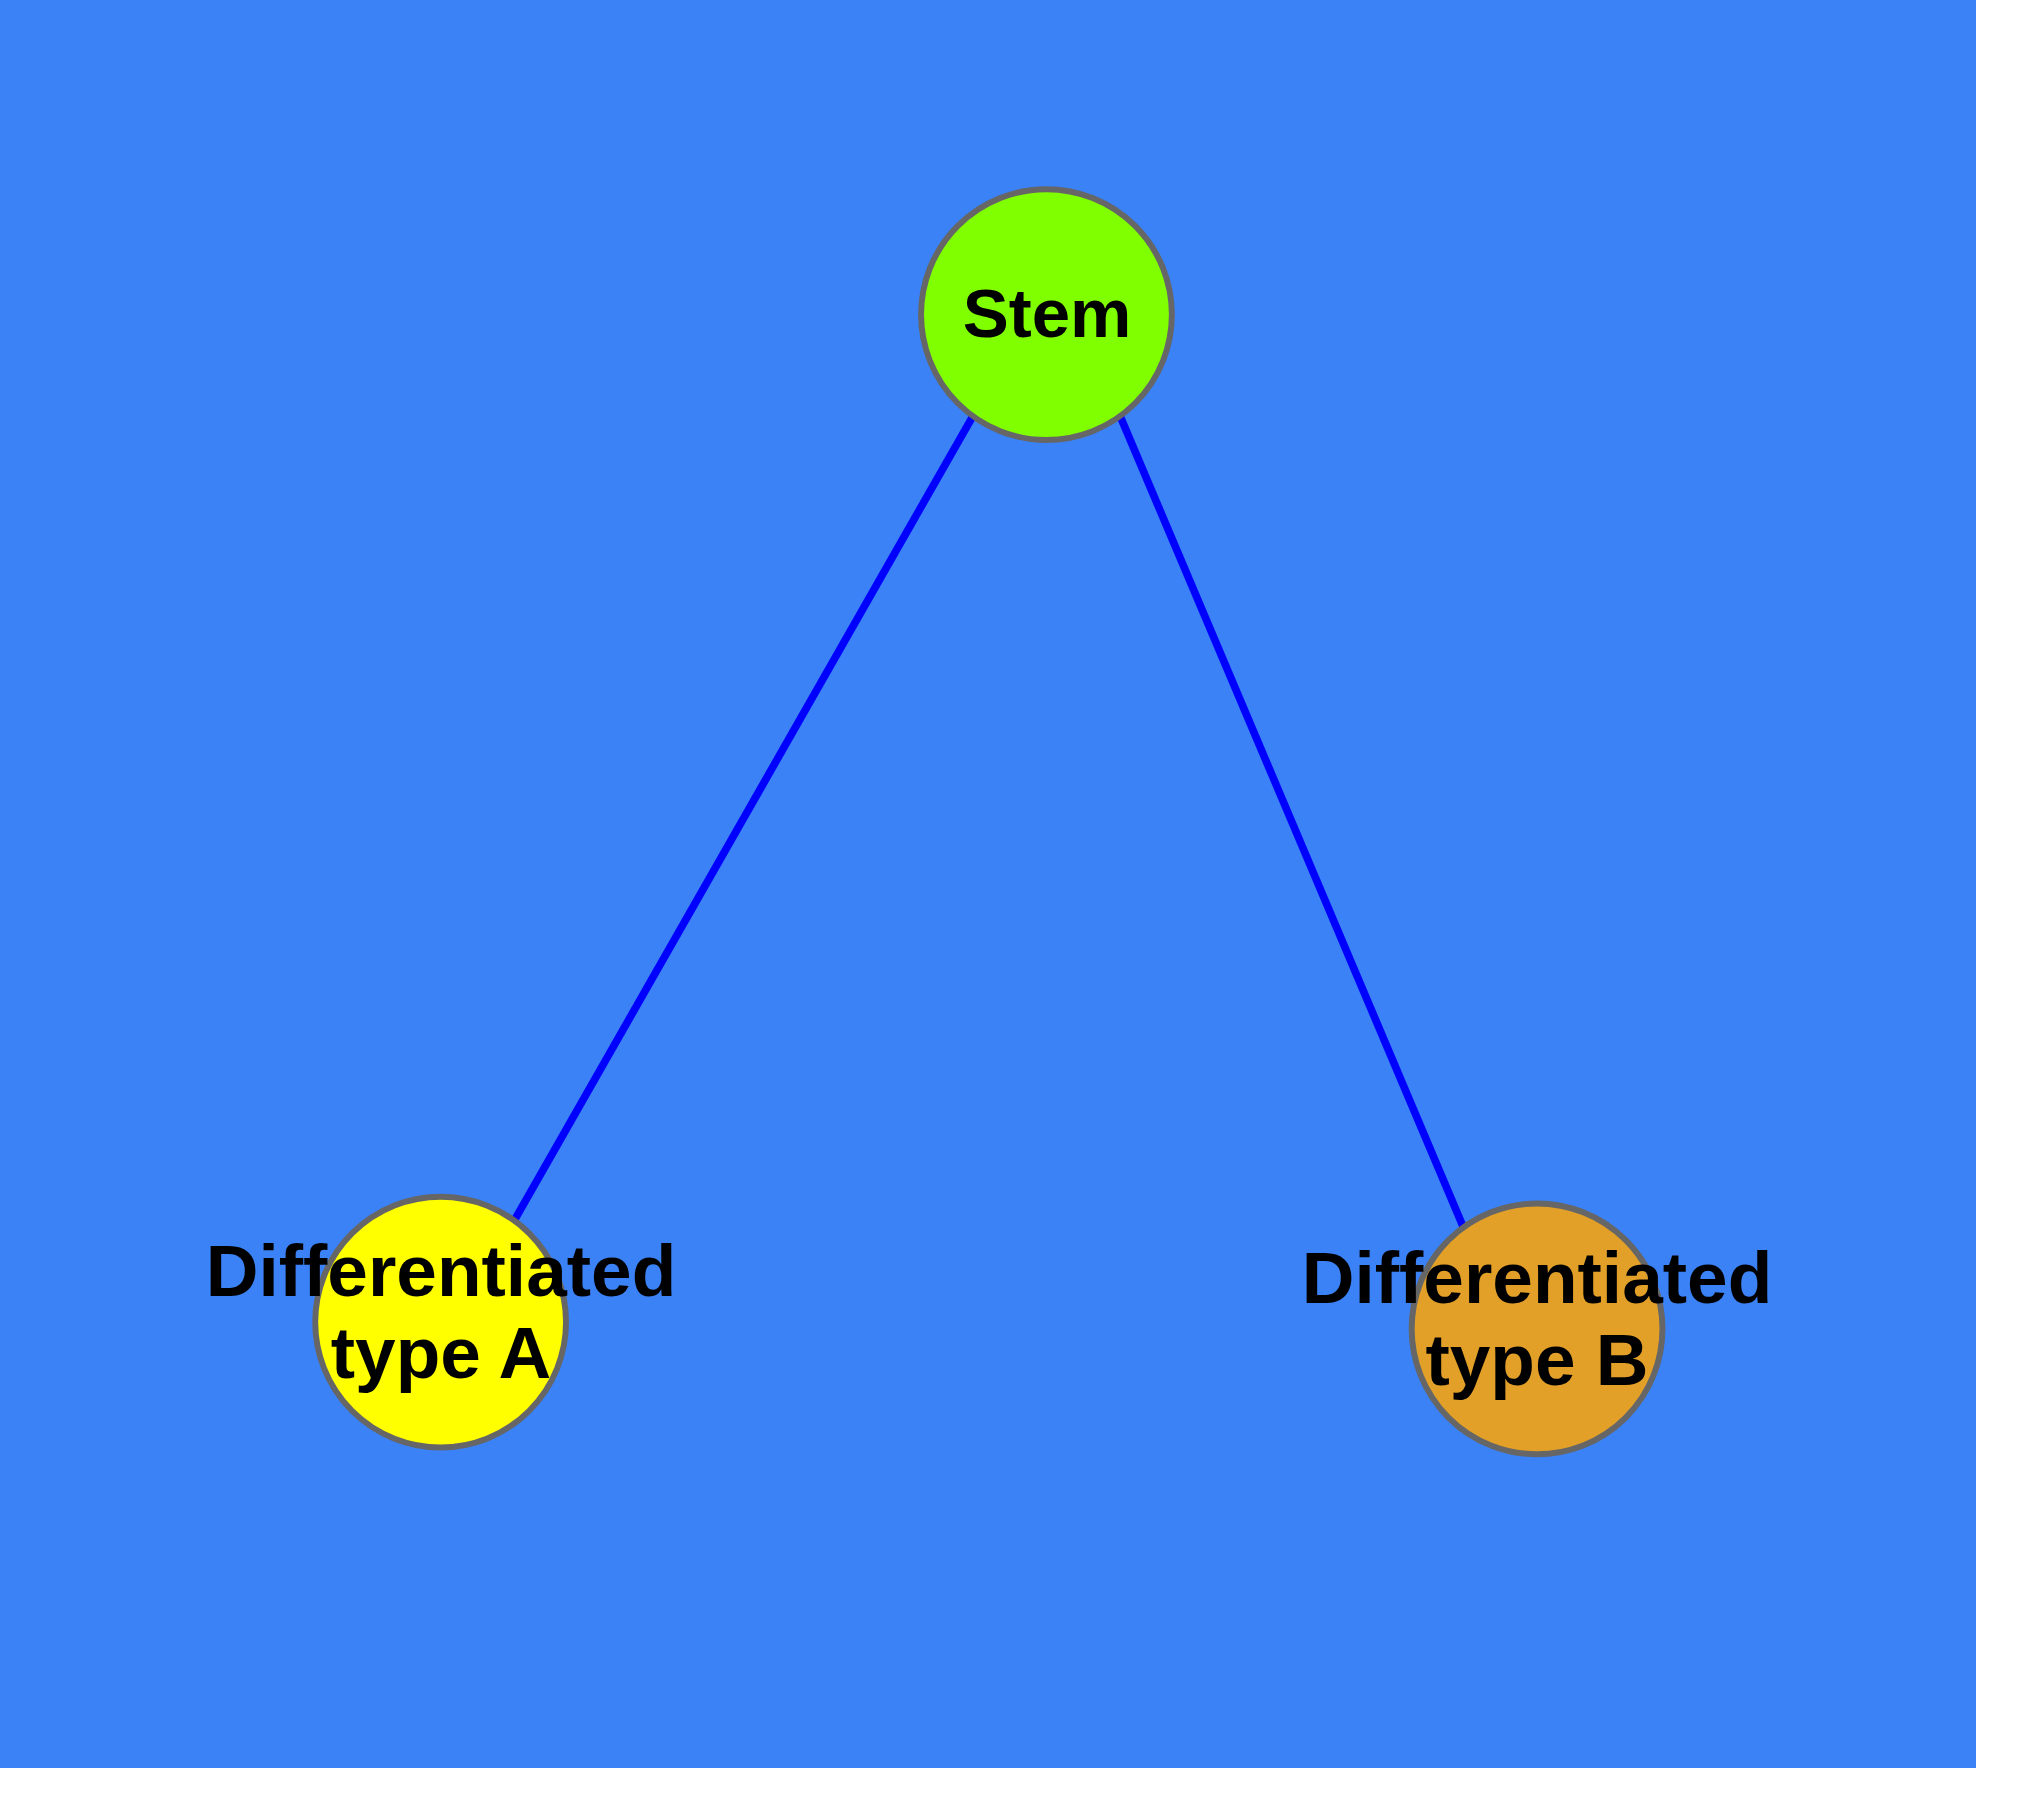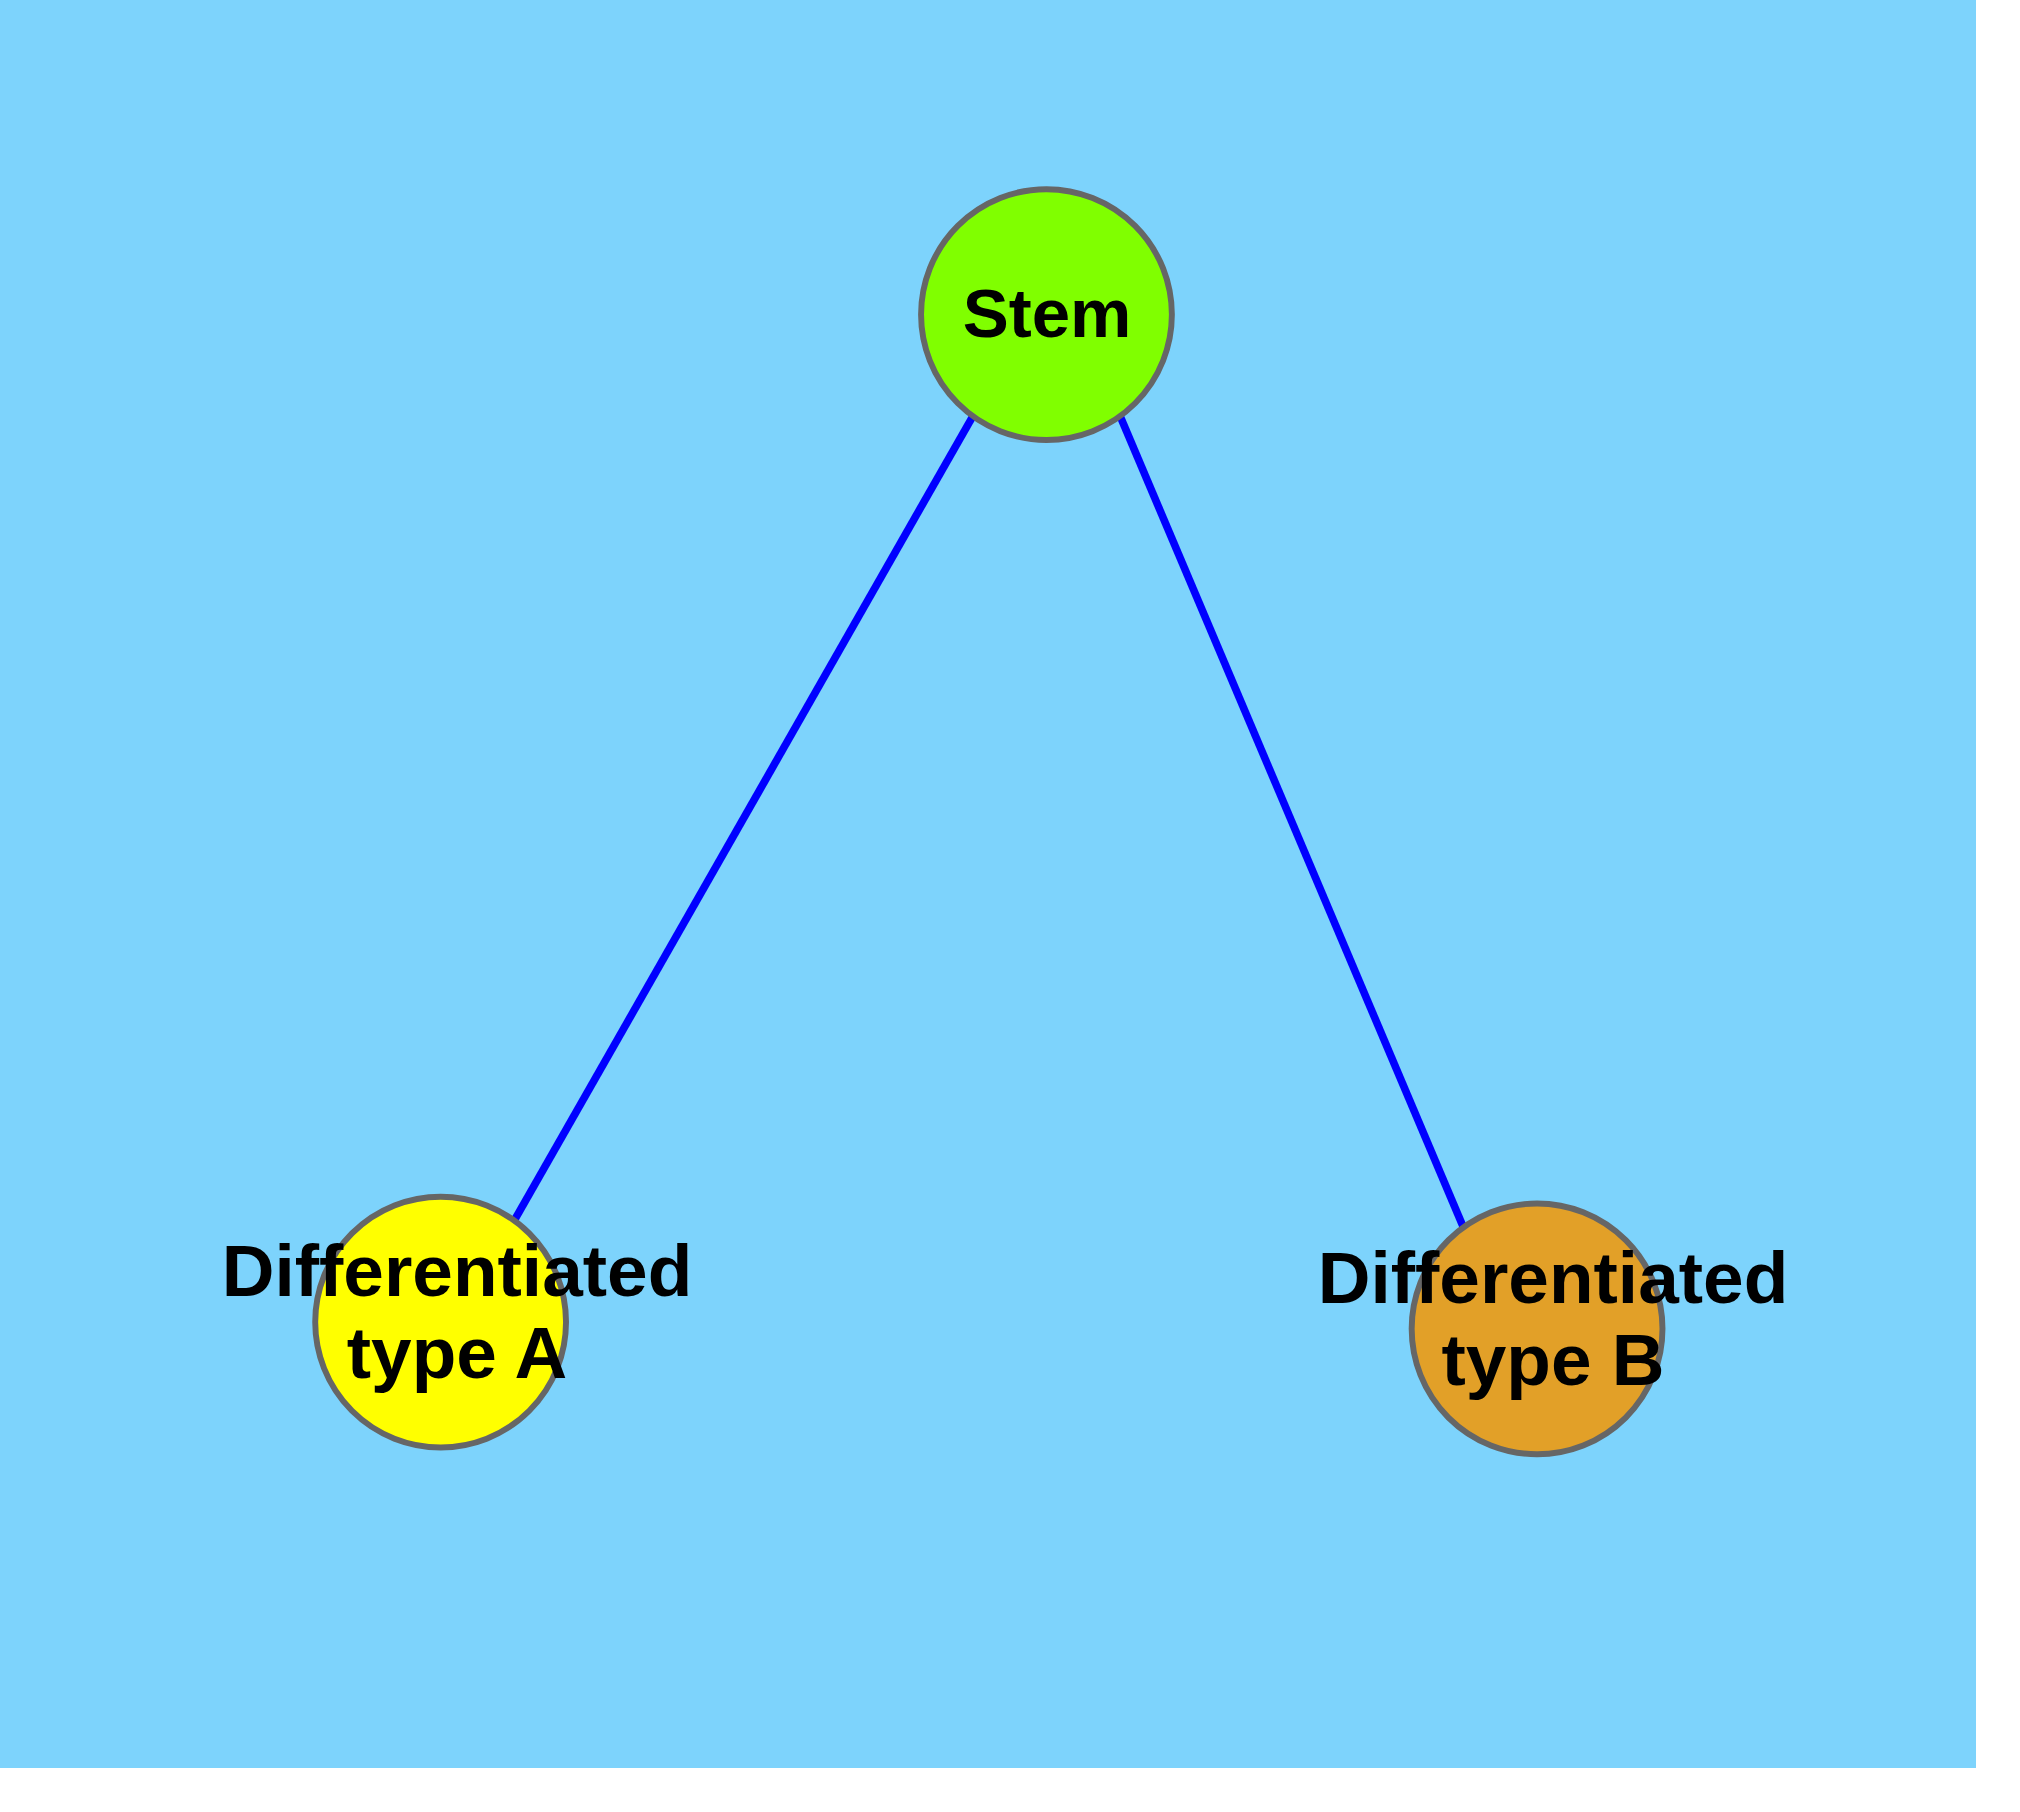--- a/index.html
+++ b/index.html
@@ -14,21 +14,21 @@
     background: #ffffff;
     overflow: hidden;
     font-family: "Liberation Sans", sans-serif;
   }
   #canvas {
     position: absolute;
     left: 0;
     top: 0;
     width: 1976px;
     height: 1768px;
-    background: #7dd3fc;
+    background: #3b82f6;
   }
   #graph-svg {
     position: absolute;
     left: 0;
     top: 0;
     width: 1976px;
     height: 1768px;
     display: block;
   }
   .node-label {
@@ -40,21 +40,20 @@
     white-space: pre;
     line-height: 1.12;
     pointer-events: none;
     transform: translate(-50%, -50%);
   }
   .node-label.root-label {
     font-size: 69px;
   }
   .node-label.leaf-label {
     font-size: 73px;
-    margin-left: 16px;
   }
 </style>
 </head>
 <body>
 
 <div id="root">
   <div id="canvas">
 
     <svg id="graph-svg" viewBox="0 0 2332 2086" xmlns="http://www.w3.org/2000/svg">
       <g>

